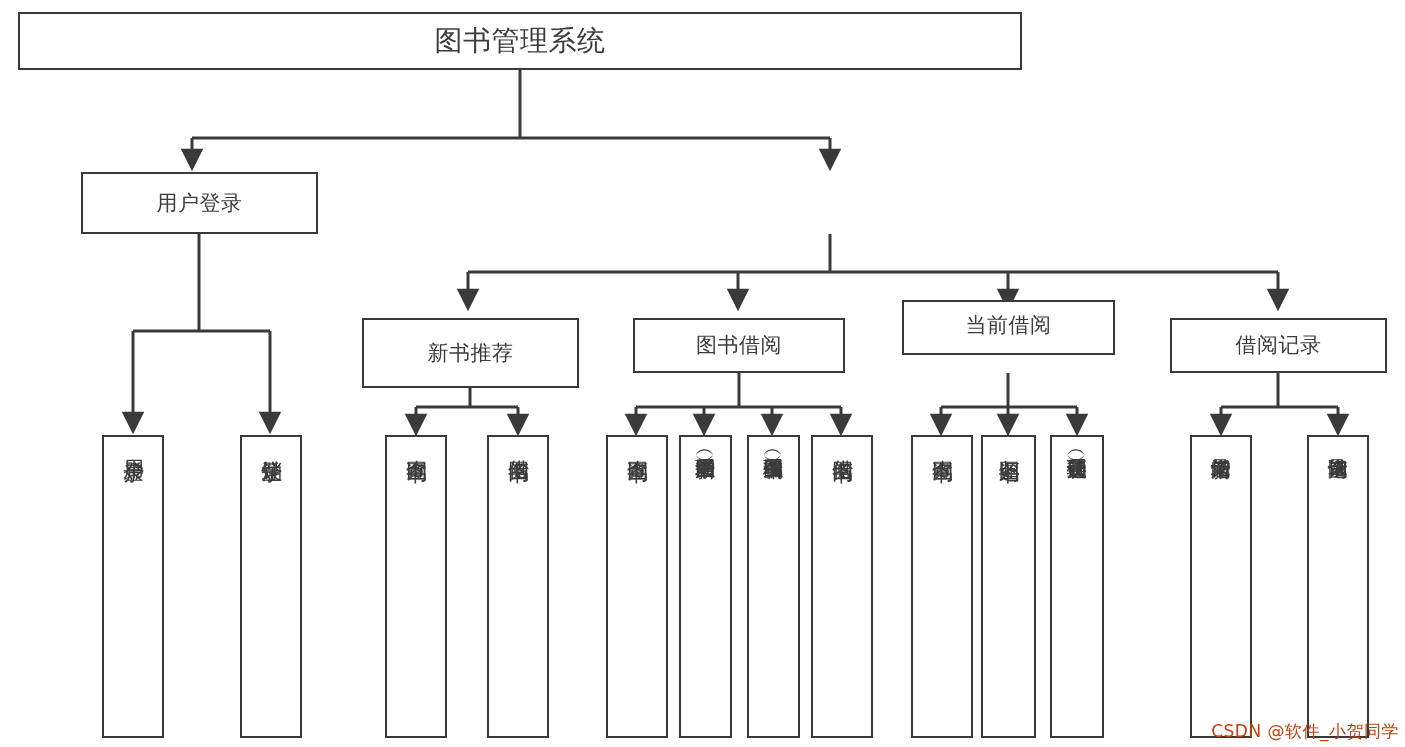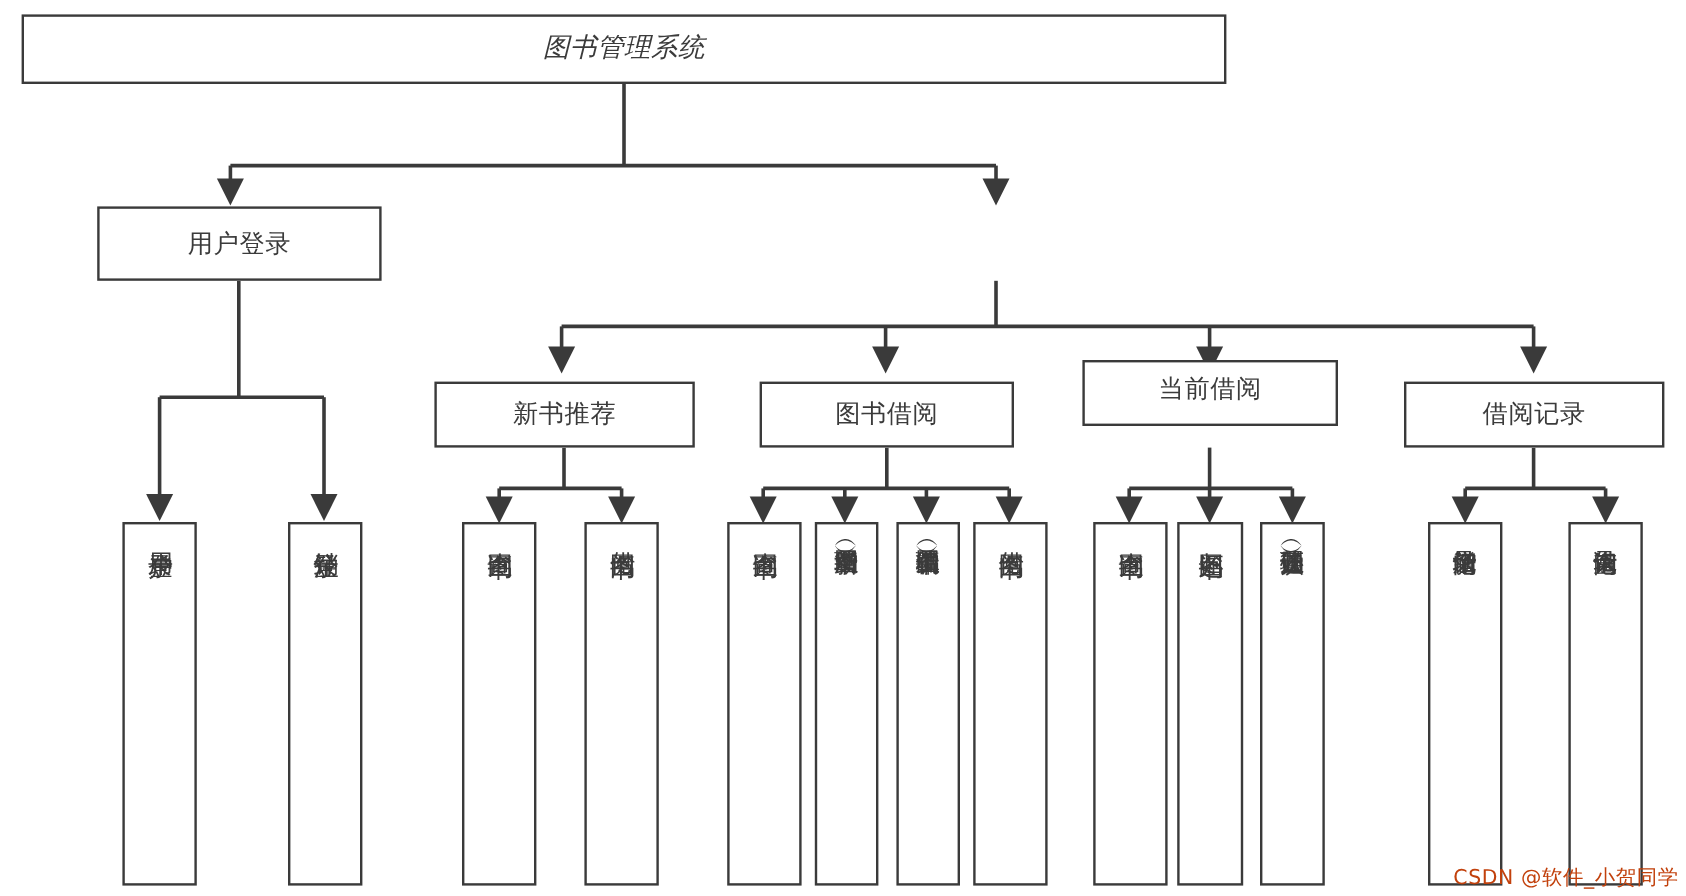--- a/index.html
+++ b/index.html
@@ -42,22 +42,21 @@
     line-height: 1.06;
     color: #3b3b3b;
     letter-spacing: 0.5px;
   }
   
   .node.h .node-label {
     font-size: 21px;
     white-space: nowrap;
   }
   .node.root .node-label {
-    font-size: 22px;
-    font-style: italic;
+    font-size: 28px;
   }
   
   .node.v {
     align-items: flex-start;
     justify-content: center;
     padding-top: 6px;
   }
   .node.v .node-label {
     writing-mode: vertical-rl;
     text-orientation: upright;
@@ -137,21 +136,21 @@
 
   <div class="node h root" style="left:18px; top:12px; width:1004px; height:58px;">
     <span class="node-label">图书管理系统</span>
   </div>
 
   <div class="node h" style="left:81px; top:172px; width:237px; height:62px;">
     <span class="node-label">用户登录</span>
   </div>
 
 
-  <div class="node h" style="left:362px; top:318px; width:217px; height:55px;">
+  <div class="node h" style="left:362px; top:318px; width:217px; height:70px;">
     <span class="node-label">新书推荐</span>
   </div>
 
   <div class="node h" style="left:633px; top:318px; width:212px; height:55px;align-items:center;">
     <span class="node-label">图书借阅</span>
   </div>
 
   <div class="node h" style="left:902px; top:300px; width:213px; height:55px;font-family:Liberation Mono, monospace;">
     <span class="node-label">当前借阅</span>
   </div>

